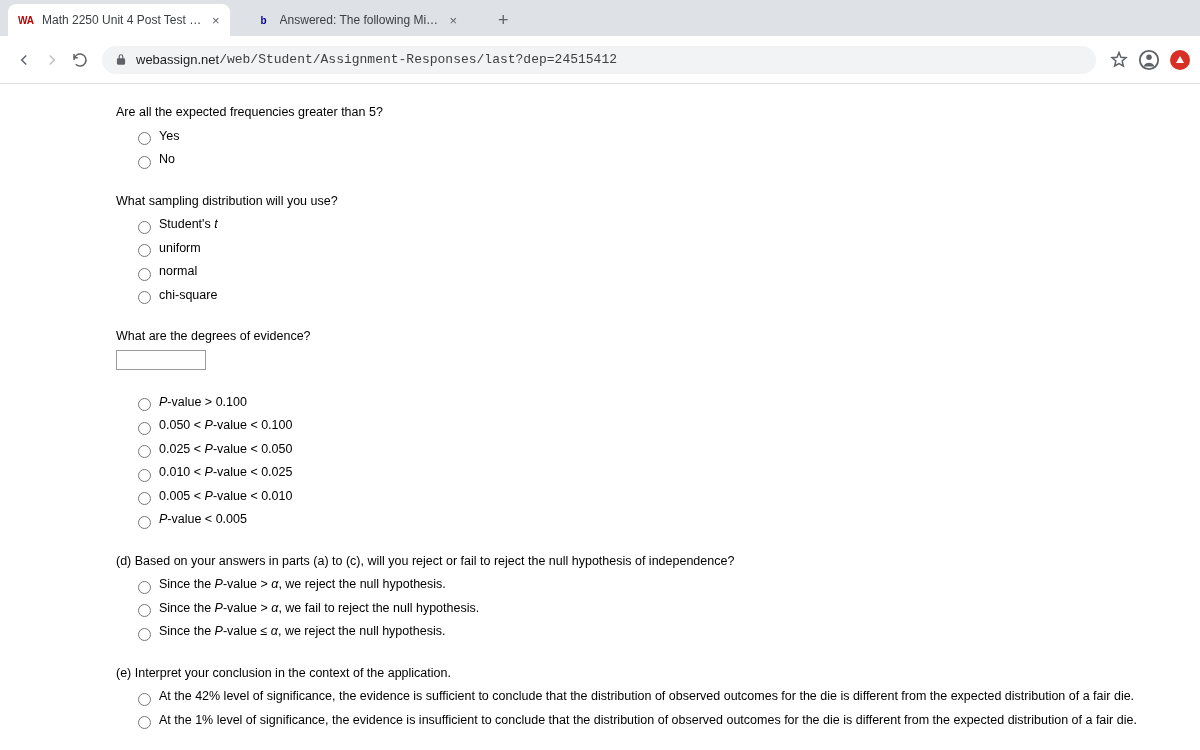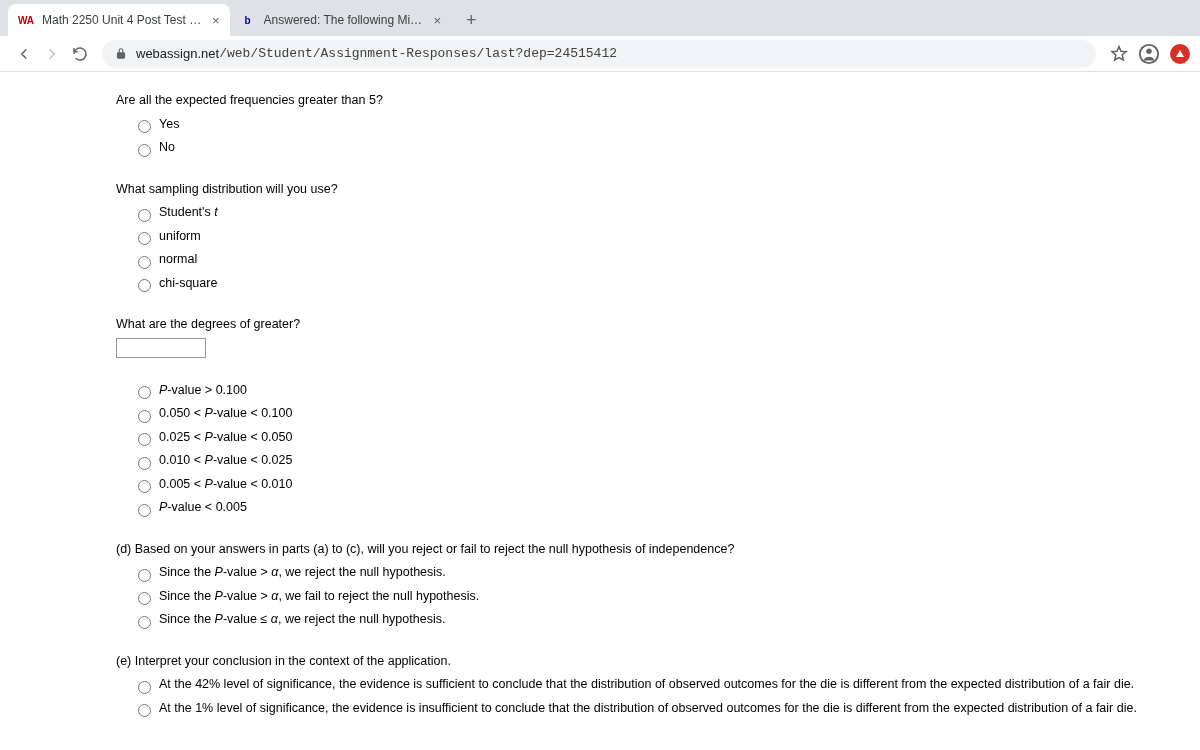--- a/index.html
+++ b/index.html
@@ -1,29 +1,29 @@
 <!DOCTYPE html>
 <html><head>
   <meta charset="utf-8">
   <style>
     * { margin: 0; padding: 0; box-sizing: border-box; }
     body { font-family: Arial, sans-serif; background: #fff; width: 1200px; height: 750px; overflow: hidden; }
     
     
     .tab-bar { height: 36px; background: #dee1e6; display: flex; align-items: flex-end; padding-left: 8px; }
-    .tab { height: 32px; display: flex; align-items: center; padding: 0 10px; font-size: 12px; color: #3c4043; border-radius: 8px 8px 0 0; margin-right: 0; }
+    .tab { height: 32px; display: flex; align-items: center; padding: 0 10px; font-size: 12px; color: #3c4043; border-radius: 8px 8px 0 0; margin-right: 16px; }
     .tab.active { background: #fff; }
     .tab-favicon { width: 16px; height: 16px; margin-right: 8px; display: flex; align-items: center; justify-content: center; font-size: 10px; font-weight: bold; }
     .tab-favicon.wa { color: #b00; }
     .tab-favicon.b { color: #00a; }
     .tab-title { max-width: 160px; white-space: nowrap; overflow: hidden; text-overflow: ellipsis; }
     .tab-close { margin-left: 10px; color: #5f6368; font-size: 13px; cursor: pointer; }
     .new-tab { width: 28px; height: 28px; display: flex; align-items: center; justify-content: center; color: #5f6368; font-size: 18px; cursor: pointer; margin-left: 6px; margin-bottom: 2px;}
     
-    .address-bar { height: 36px; background: #fff; display: flex; align-items: center; padding: 0 10px; border-bottom: 1px solid #e0e0e0; }
+    .address-bar { height: 48px; background: #fff; display: flex; align-items: center; padding: 0 10px; border-bottom: 1px solid #e0e0e0; }
     .nav-btn { width: 28px; height: 28px; display: flex; align-items: center; justify-content: center; color: #5f6368; cursor: pointer; }
     .nav-btn svg { width: 18px; height: 18px; }
     .url-box { flex: 1; height: 28px; background: #f1f3f4; border-radius: 14px; display: flex; align-items: center; padding: 0 12px; margin: 0 8px; font-size: 13px; color: #202124; }
     .lock-icon { width: 14px; height: 14px; margin-right: 8px; color: #5f6368; }
     .url-domain { color: #202124; }
     .url-path { color: #404040; font-family: Liberation Mono, monospace; }
     .star-icon { width: 18px; height: 18px; color: #5f6368; margin-left: 6px; cursor: pointer; }
     .profile-icon { width: 22px; height: 22px; color: #5f6368; margin-left: 10px; cursor:pointer; }
     .ext-icon { width: 20px; height: 20px; margin-left: 10px; background: #d93025; border-radius: 50%; display: flex; align-items: center; justify-content: center; cursor:pointer; }
     .ext-icon::after { content:""; width:0; height:0; border-left:4px solid transparent; border-right:4px solid transparent; border-bottom:7px solid #fff; }
@@ -122,21 +122,21 @@
         <span class="radio-label">normal</span>
       </label>
       <label class="radio-item">
         <input type="radio" name="dist" style="">
         <span class="radio-label">chi-square</span>
       </label>
     </div>
   </div>
 
   <div class="question">
-    <div class="q-text">What are the degrees of greater?</div>
+    <div class="q-text">What are the degrees of evidence?</div>
     <input type="text" class="text-input" style="">
   </div>
 
   <div class="question">
     <div class="radio-list">
       <label class="radio-item">
           <input type="radio" name="pval" style="">
           <span class="radio-label"><span class="italic">P</span>-value &gt; 0.100</span>
         </label>
       <label class="radio-item">

